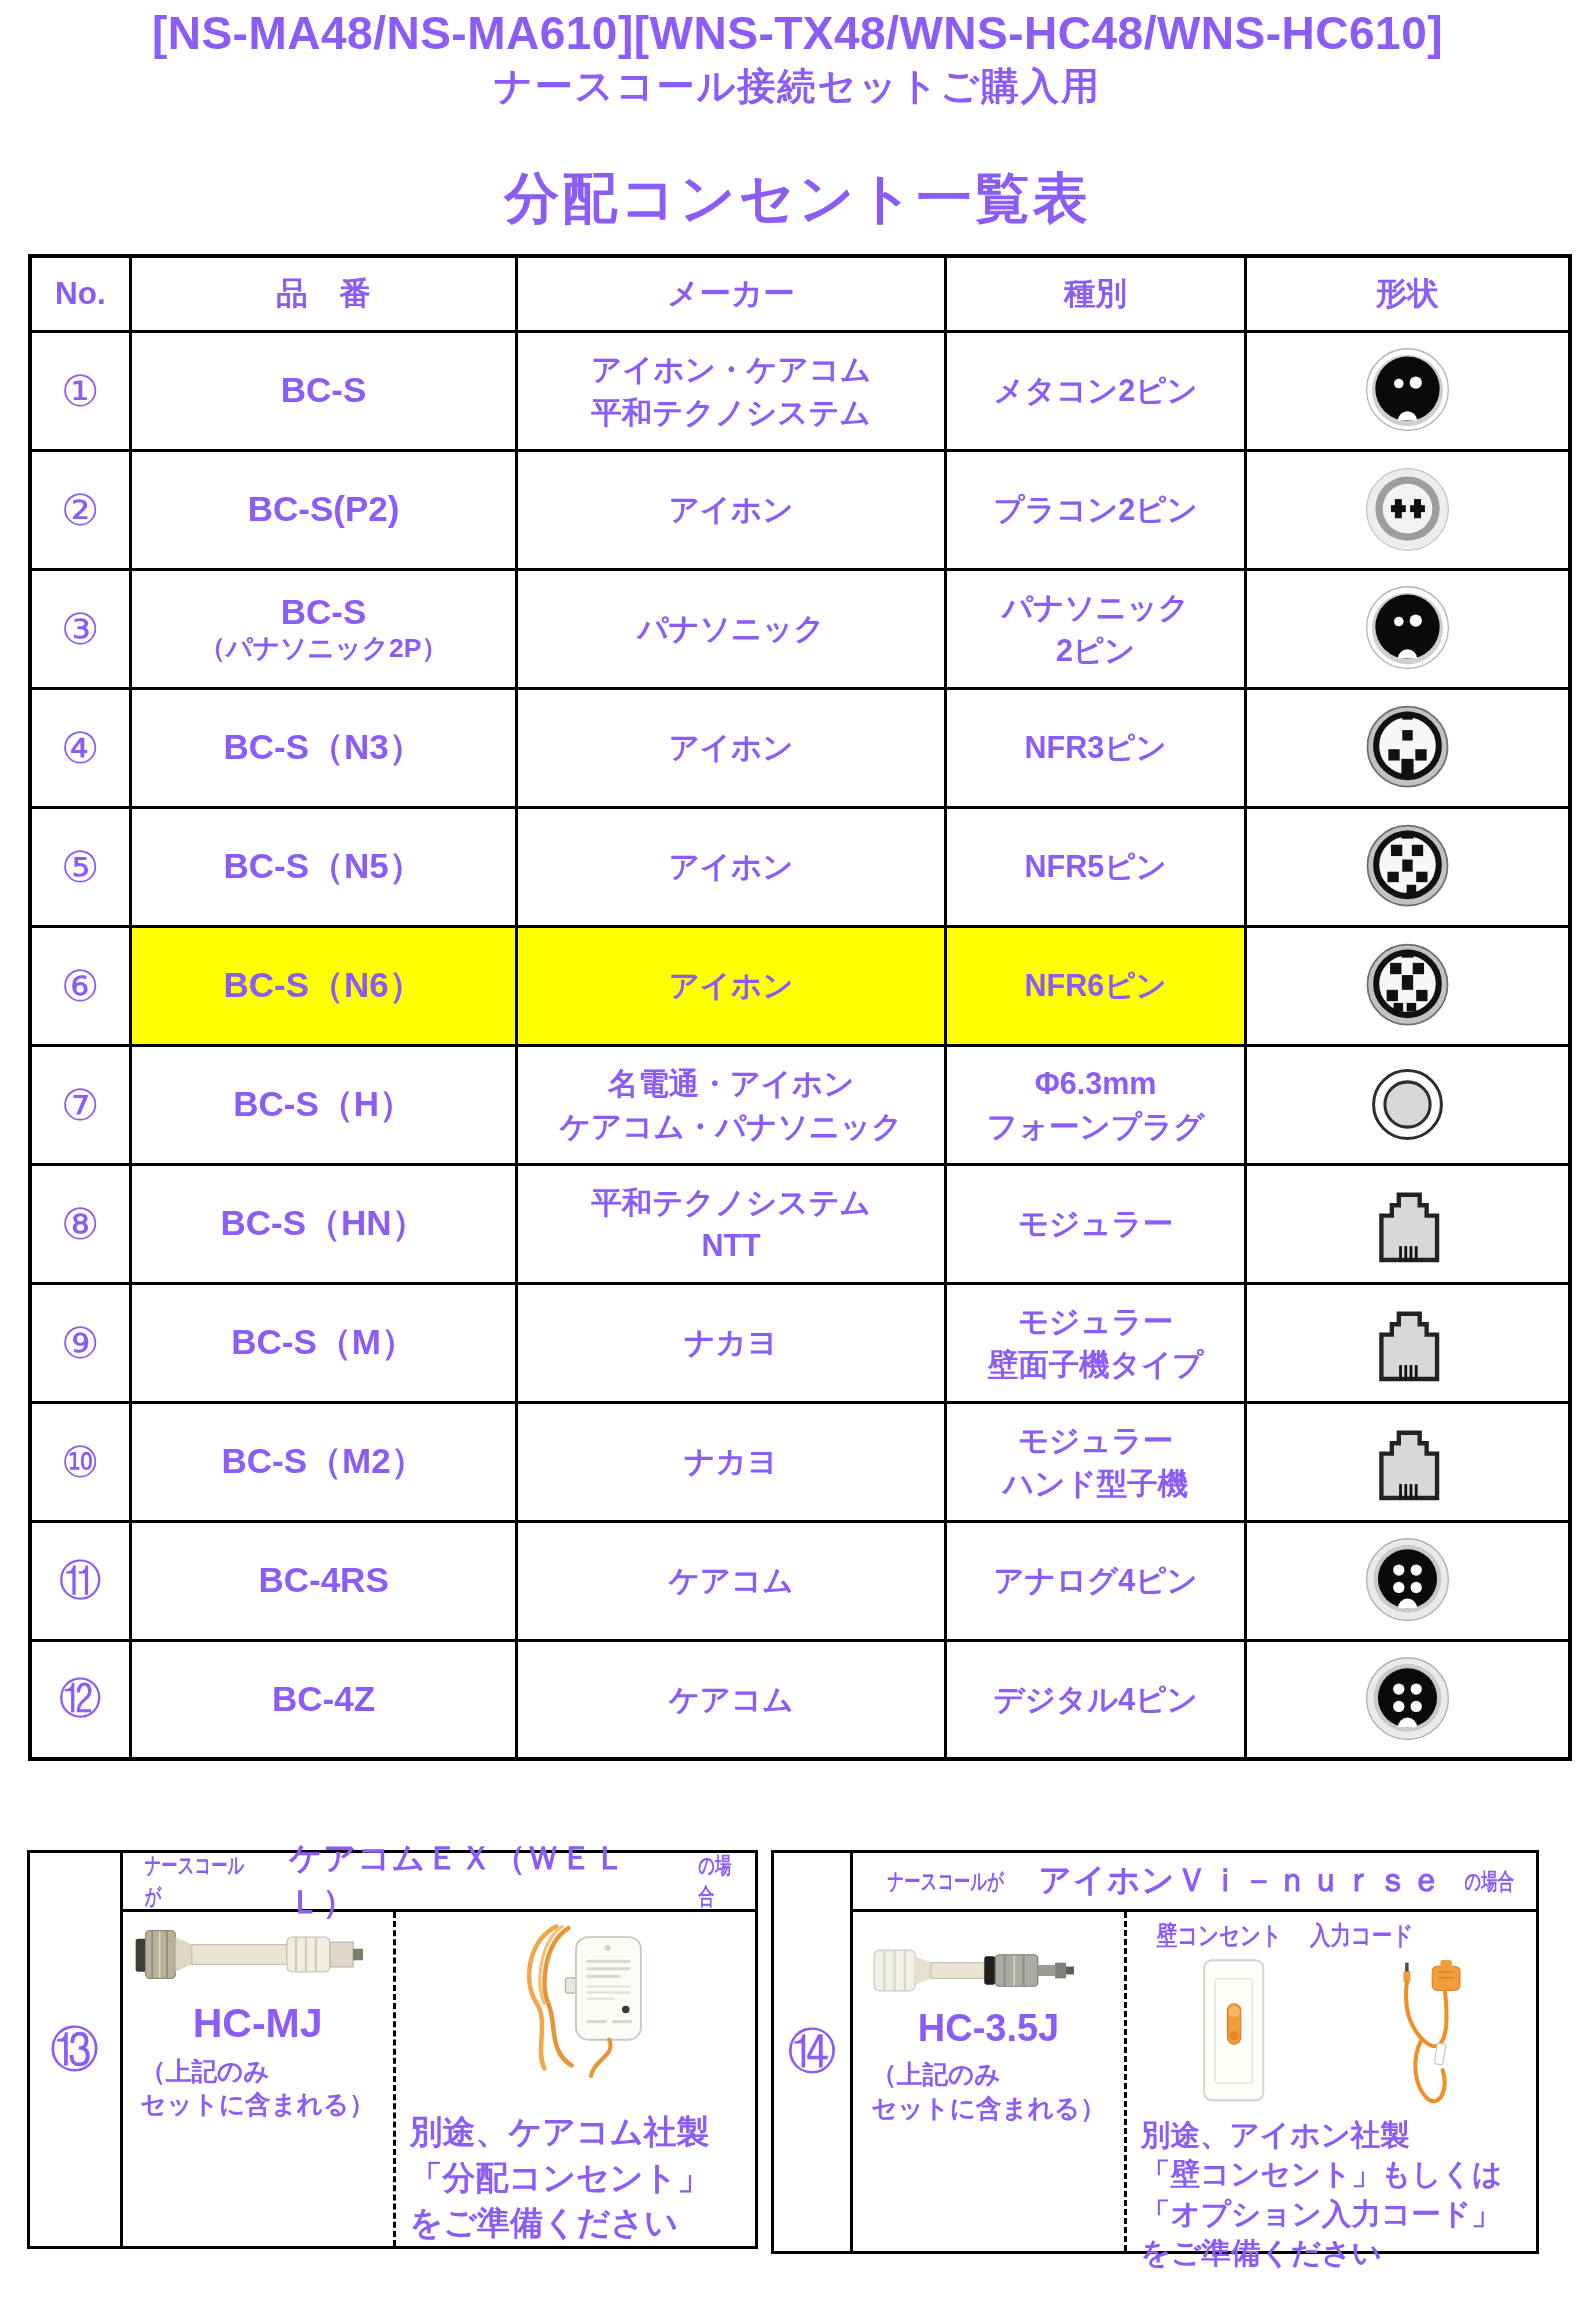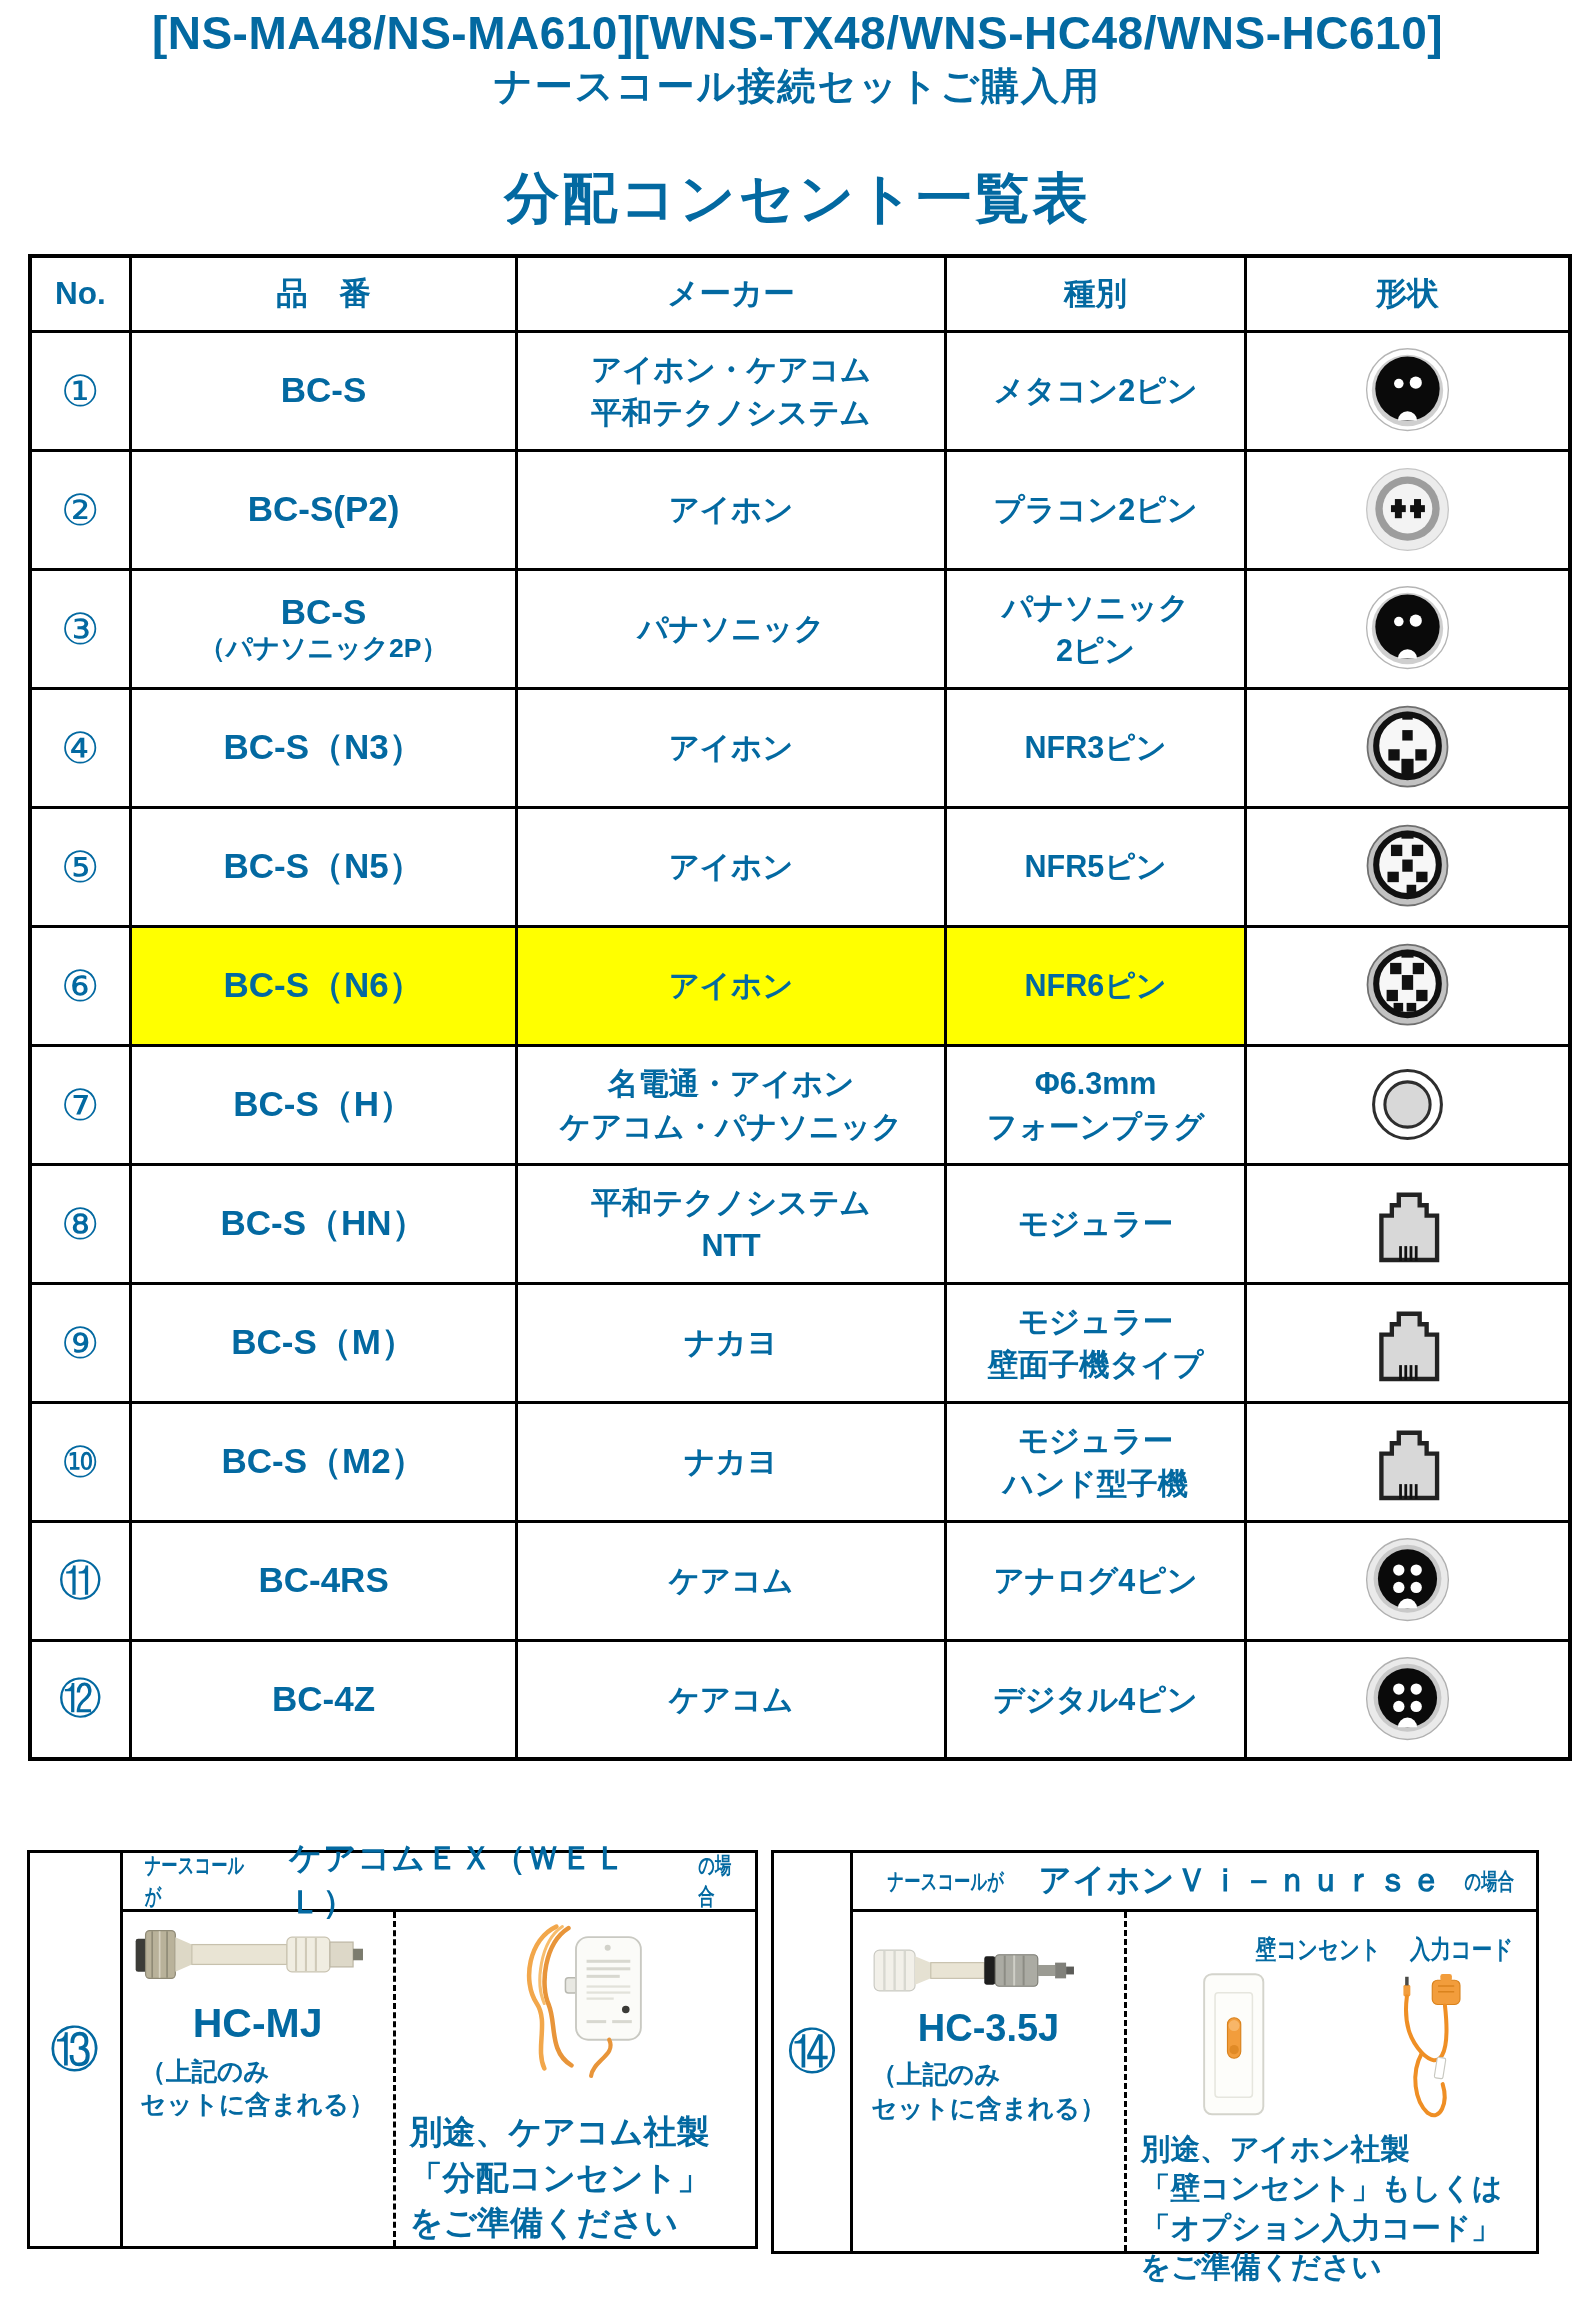--- a/index.html
+++ b/index.html
@@ -1,18 +1,18 @@
 <!DOCTYPE html>
 <html style="--highlight: #ffff00;"><head>
 <meta charset="utf-8">
 <style>
   html,body { margin:0; padding:0; background:#ffffff; }
   .page {
     position:relative; width:1595px; height:2304px; background:#ffffff;
-    font-family:"Liberation Sans", sans-serif; color:#0369a1; overflow:hidden;
+    font-family:"Liberation Sans", sans-serif; color:#8b5cf6; overflow:hidden;
   }
 
   
   .doc-header { position:absolute; top:7.9px; left:0; width:100%; text-align:center; font-weight:bold; }
   .models  { font-size:46px; line-height:1.1; letter-spacing:0.5px; }
   .purchase{ font-size:38px; line-height:1.15; margin-top:7px; letter-spacing:2px; }
   .main-title { position:absolute; top:162px; left:0; width:100%; text-align:center;
     font-weight:bold; font-size:55px; letter-spacing:3px; }
 
   
@@ -52,22 +52,22 @@
   #box-carecom .col-product { width:273px; }
   #box-aiphone .col-product { width:274px; }
   .product-name { font-weight:bold; font-size:41px; margin-top:5.9px; }
   .product-note { font-weight:bold; font-size:25.6px; line-height:1.3; white-space:pre-line;
     text-align:left; margin-top:7.9px; }
   .col-info { flex:1; display:flex; flex-direction:column; align-items:center;
     padding:3.9px 9.9px 0 13.8px; box-sizing:border-box; }
   .instruction { font-weight:bold; white-space:pre-line; text-align:left; width:100%; }
   #box-carecom .instruction { font-size:33px; line-height:1.38; margin-top:20px; }
   #box-aiphone .instruction { font-size:29.6px; line-height:1.33; margin-top:8px; }
-  .img-labels { display:flex; width:100%; justify-content:flex-end; font-weight:bold;
-    font-size:25.6px; margin-top:16px; }
+  .img-labels { display:flex; width:100%; justify-content:flex-start; font-weight:bold;
+    font-size:25.6px; margin-top:2px; }
   .img-labels .lbl { display:inline-block; transform:scaleX(.8); }
   .img-row { display:flex; width:100%; justify-content:space-around; align-items:flex-start; margin-top:3.9px; }
   .hidden-defs { position:absolute; width:0; height:0; overflow:hidden; }
 </style>
 </head>
 <body>
 
 <svg class="hidden-defs" xmlns="http://www.w3.org/2000/svg" aria-hidden="true">
   <defs>
     <symbol id="sym-metal2" viewBox="0 0 100 100">

